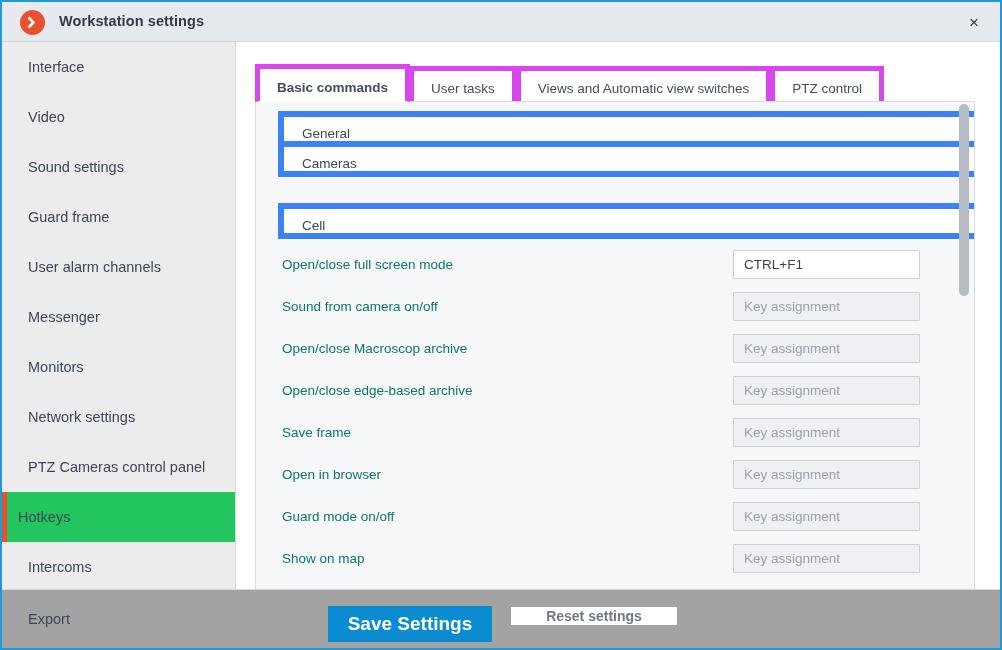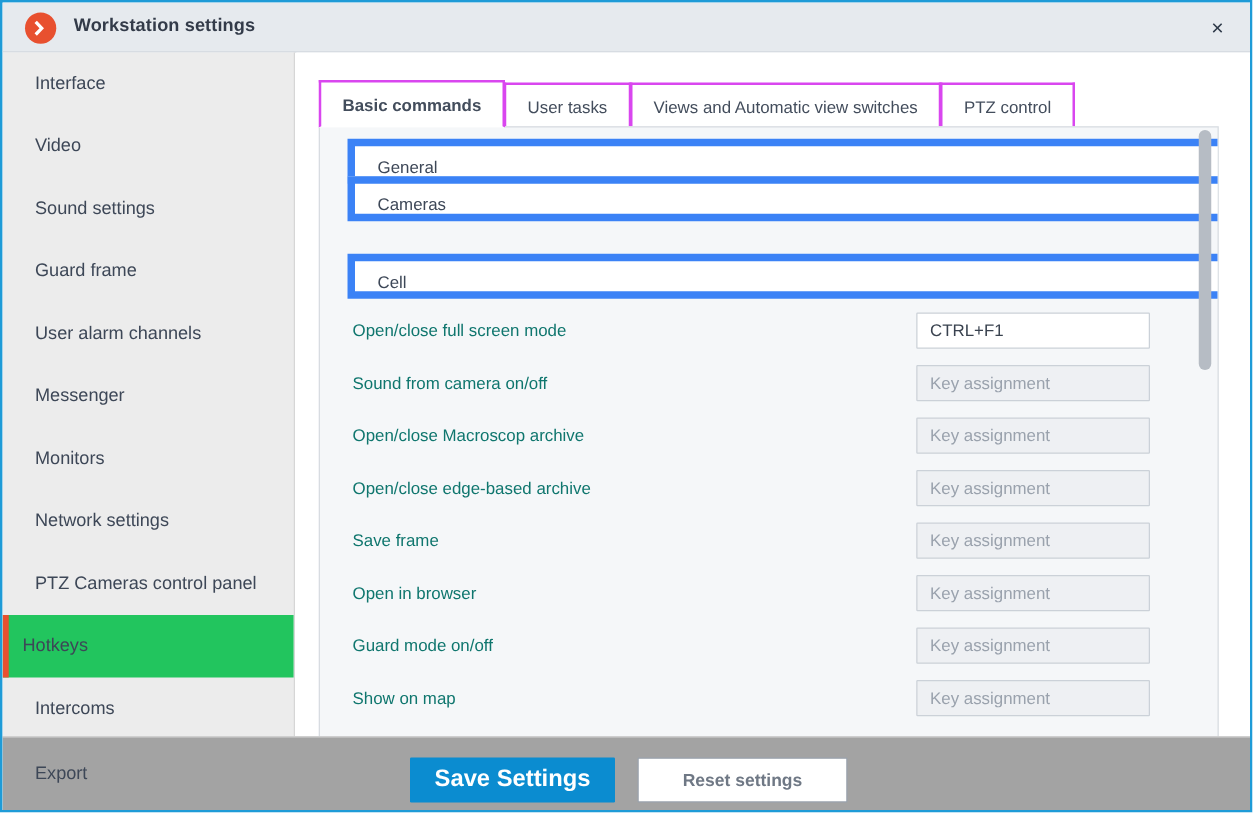--- a/index.html
+++ b/index.html
@@ -115,21 +115,21 @@
     display: flex;
     align-items: flex-end;
   }
   .tab {
     height: 36px;
     line-height: 35px;
     padding: 0 17px;
     font-size: 13.5px;
     color: #434d5c;
     background: #ffffff;
-    border: 2px solid #d946ef;
+    border: 5px solid #d946ef;
     border-bottom: 1px solid #d8dce1;
     margin-right: -1px;
     box-sizing: border-box;
     cursor: pointer;
     position: relative;
     white-space: nowrap;
   }
   .tab.active {
     font-weight: bold;
     height: 38px;
@@ -266,21 +266,21 @@
     font-family: "Liberation Sans", sans-serif;
     font-size: 19px;
     font-weight: bold;
     cursor: pointer;
     border-radius: 1px;
   }
   #reset-button {
     position: absolute;
     left: 508px; top: 16px;
     width: 168px;
-    height: 36px;
+    height: 20px;
     background: #ffffff;
     border: 1px solid #9aa2ad;
     color: #6f7885;
     font-family: "Liberation Sans", sans-serif;
     font-size: 14px;
     font-weight: bold;
     cursor: pointer;
     border-radius: 1px;
   }
 </style>

